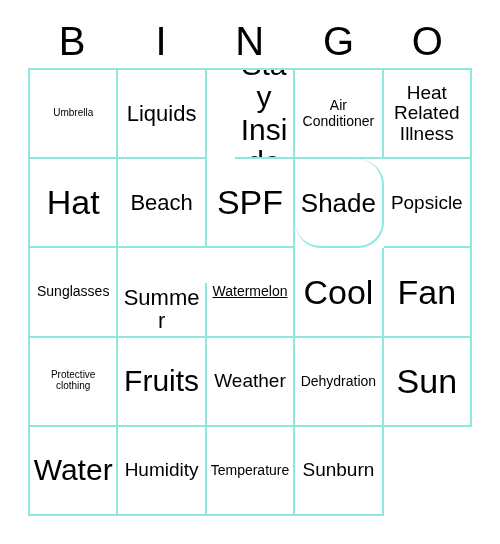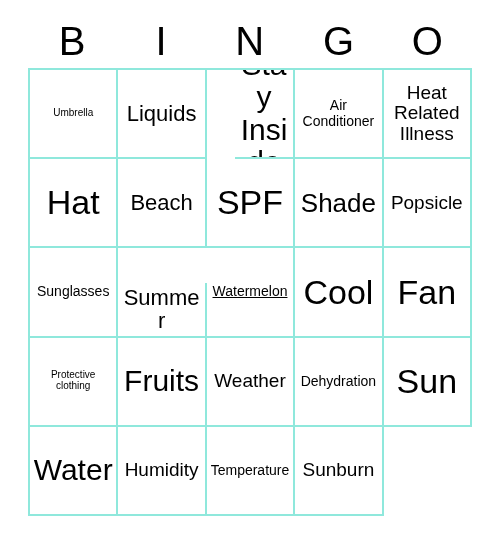--- a/index.html
+++ b/index.html
@@ -121,21 +121,21 @@
 
     <div class="bingo-cell" style="border-right-color: rgb(143, 232, 220); border-bottom-color: rgb(143, 232, 220);">
         <span class="cell-text fs-huge">Hat</span>
       </div>
     <div class="bingo-cell" style="border-right-color: rgb(143, 232, 220); border-bottom-color: rgb(143, 232, 220);">
         <span class="cell-text fs-lg">Beach</span>
       </div>
     <div class="bingo-cell" style="border-right-color: rgb(143, 232, 220); border-bottom-color: rgb(143, 232, 220);">
         <span class="cell-text fs-huge">SPF</span>
       </div>
-    <div class="bingo-cell" style="border-right-color: rgb(143, 232, 220); border-bottom-color: rgb(143, 232, 220);">
+    <div class="bingo-cell" style="border-right-color: rgb(143, 232, 220); border-bottom-color: rgb(143, 232, 220); border-radius: 26px;">
         <span class="cell-text fs-xl">Shade</span>
       </div>
     <div class="bingo-cell" style="border-right-color: rgb(143, 232, 220); border-bottom-color: rgb(143, 232, 220);">
         <span class="cell-text fs-md">Popsicle</span>
       </div>
 
     <div class="bingo-cell" style="border-right-color: rgb(143, 232, 220); border-bottom-color: rgb(143, 232, 220);">
         <span class="cell-text fs-xs">Sunglasses</span>
       </div>
     <div class="bingo-cell" style="border-right-color: rgb(143, 232, 220); border-bottom-color: rgb(143, 232, 220); margin-top: 35px;">

